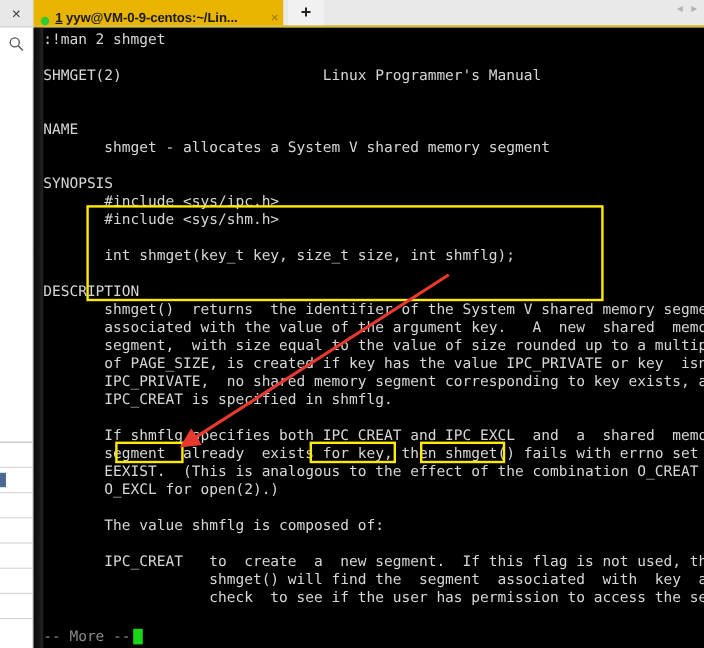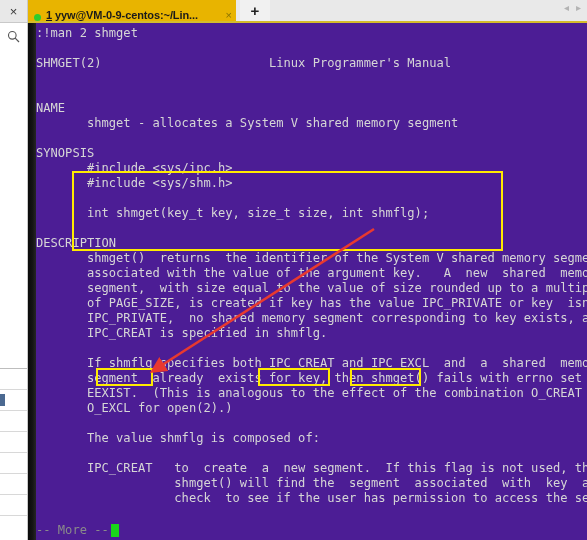--- a/index.html
+++ b/index.html
@@ -151,21 +151,21 @@
     line-height: 1;
   }
 
   
   #terminal {
     position: absolute;
     left: 28px;
     top: 23px;
     width: 559px;
     height: 517px;
-    background: #4c1d95;
+    background: #000000;
     box-sizing: border-box;
     overflow: hidden;
   }
   
   #term-edge {
     position: absolute;
     left: 0; top: 0;
     width: 8px; height: 100%;
     background: linear-gradient(to right, #0a0a0a 0%, #141414 55%, #262626 100%);
   }

